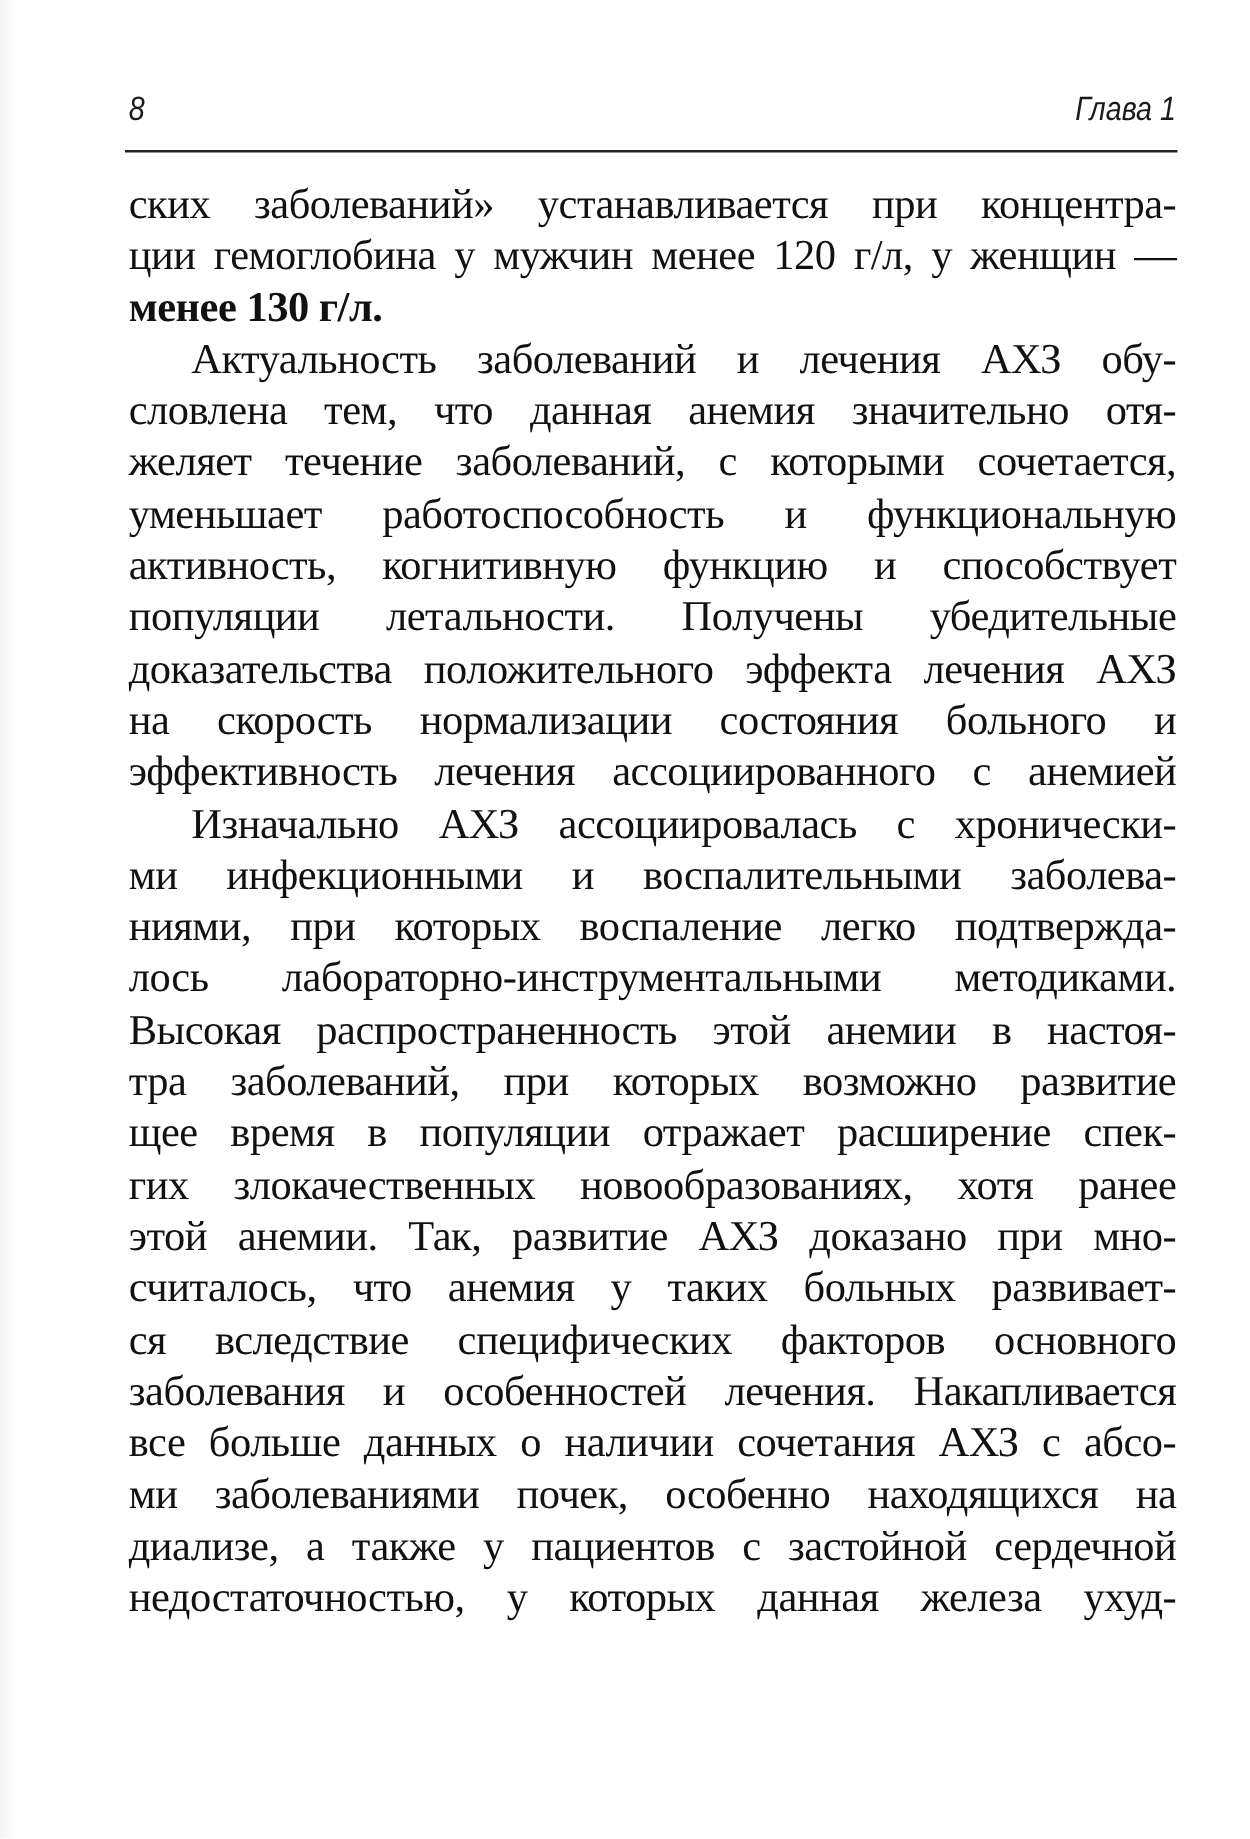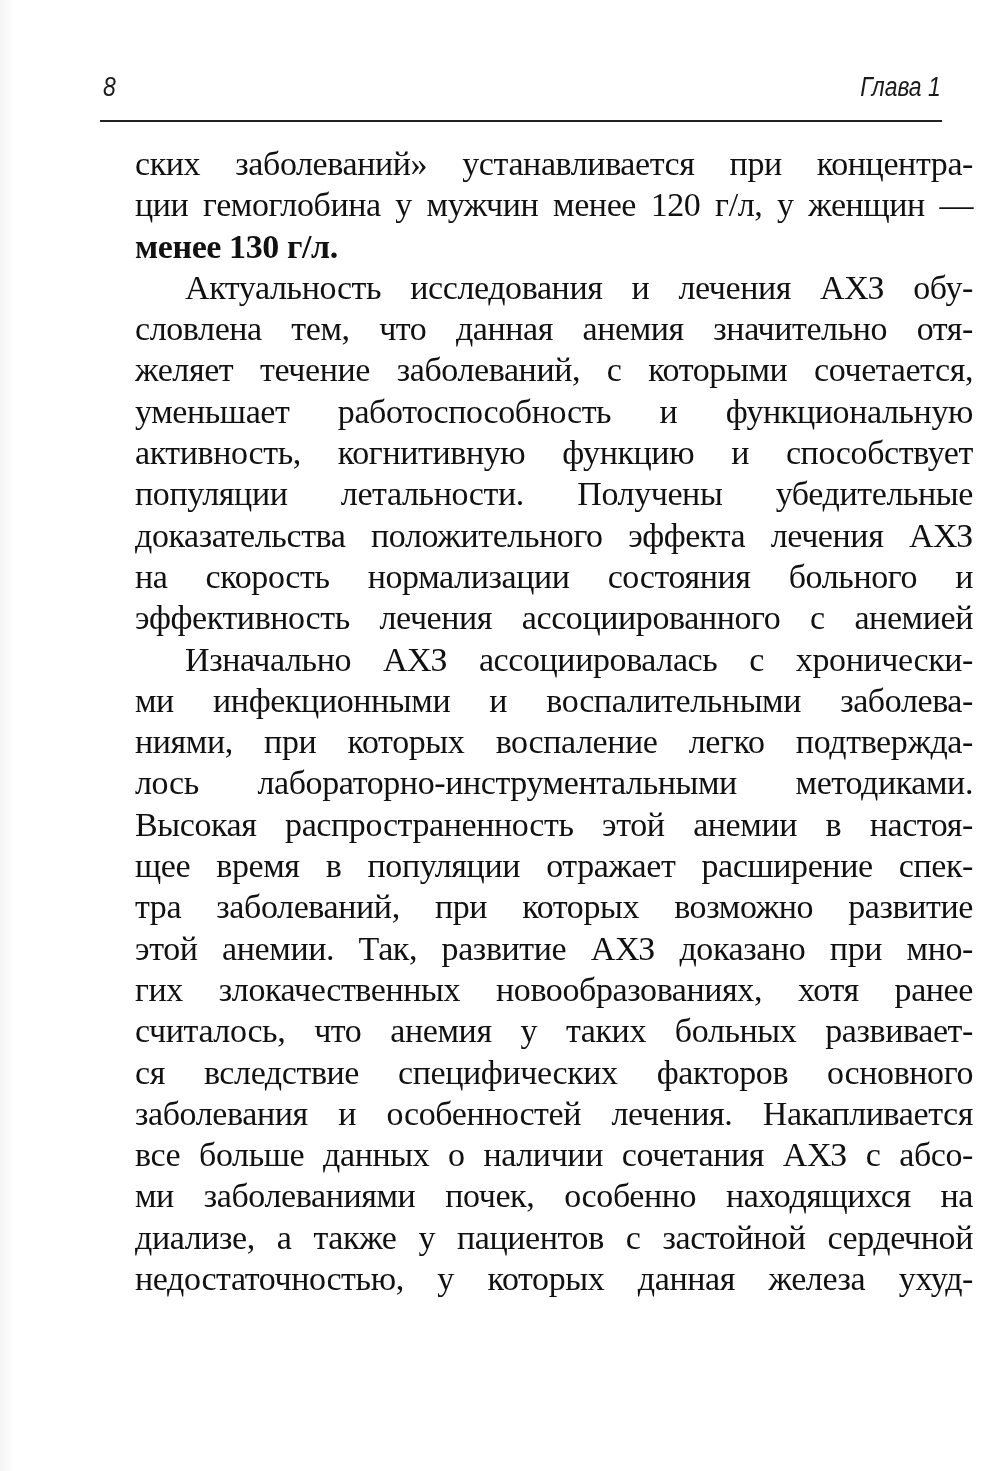--- a/index.html
+++ b/index.html
@@ -58,21 +58,20 @@
       top: 120px;
       width: 842px;
       height: 2px;
       background: #222222;
     }
     .body-text {
       position: absolute;
       left: 103px;
       top: 143px;
       width: 838px;
-      margin-left: 32px;
     }
     .line {
       display: block;
       height: 41.3px;
       line-height: 41.3px;
       font-size: 34px;
       white-space: nowrap;
       text-align: justify;
       text-align-last: justify;
       letter-spacing: -0.4px;
@@ -107,40 +106,40 @@
   </div>
   <div class="header-rule"></div>
 
   <div class="body-text" id="body-text">
       <div>
         <div class="line">ских заболеваний» устанавливается при концентра-</div>
         <div class="line">ции гемоглобина у мужчин менее 120 г/л, у женщин —</div>
         <div class="line last">менее 130 г/л.</div>
       </div>
       <div>
-        <div class="line indent">Актуальность исследования и лечения АХЗ обу-</div>
+        <div class="line indent">Актуальность заболеваний и лечения АХЗ обу-</div>
         <div class="line">словлена тем, что данная анемия значительно отя-</div>
         <div class="line">желяет течение заболеваний, с которыми сочетается,</div>
         <div class="line">уменьшает работоспособность и функциональную</div>
         <div class="line">активность, когнитивную функцию и способствует</div>
         <div class="line">популяции летальности. Получены убедительные</div>
         <div class="line">доказательства положительного эффекта лечения АХЗ</div>
         <div class="line">на скорость нормализации состояния больного и</div>
         <div class="line">эффективность лечения ассоциированного с анемией</div>
       </div>
       <div>
         <div class="line indent">Изначально АХЗ ассоциировалась с хронически-</div>
         <div class="line">ми инфекционными и воспалительными заболева-</div>
         <div class="line">ниями, при которых воспаление легко подтвержда-</div>
         <div class="line">лось лабораторно-инструментальными методиками.</div>
         <div class="line">Высокая распространенность этой анемии в настоя-</div>
+        <div class="line">тра заболеваний, при которых возможно развитие</div>
         <div class="line">щее время в популяции отражает расширение спек-</div>
-        <div class="line">тра заболеваний, при которых возможно развитие</div>
+        <div class="line">гих злокачественных новообразованиях, хотя ранее</div>
         <div class="line">этой анемии. Так, развитие АХЗ доказано при мно-</div>
-        <div class="line">гих злокачественных новообразованиях, хотя ранее</div>
         <div class="line">считалось, что анемия у таких больных развивает-</div>
         <div class="line">ся вследствие специфических факторов основного</div>
         <div class="line">заболевания и особенностей лечения. Накапливается</div>
         <div class="line">все больше данных о наличии сочетания АХЗ с абсо-</div>
         <div class="line">ми заболеваниями почек, особенно находящихся на</div>
         <div class="line">диализе, а также у пациентов с застойной сердечной</div>
         <div class="line">недостаточностью, у которых данная железа ухуд-</div>
       </div>
     </div>
 </div>

